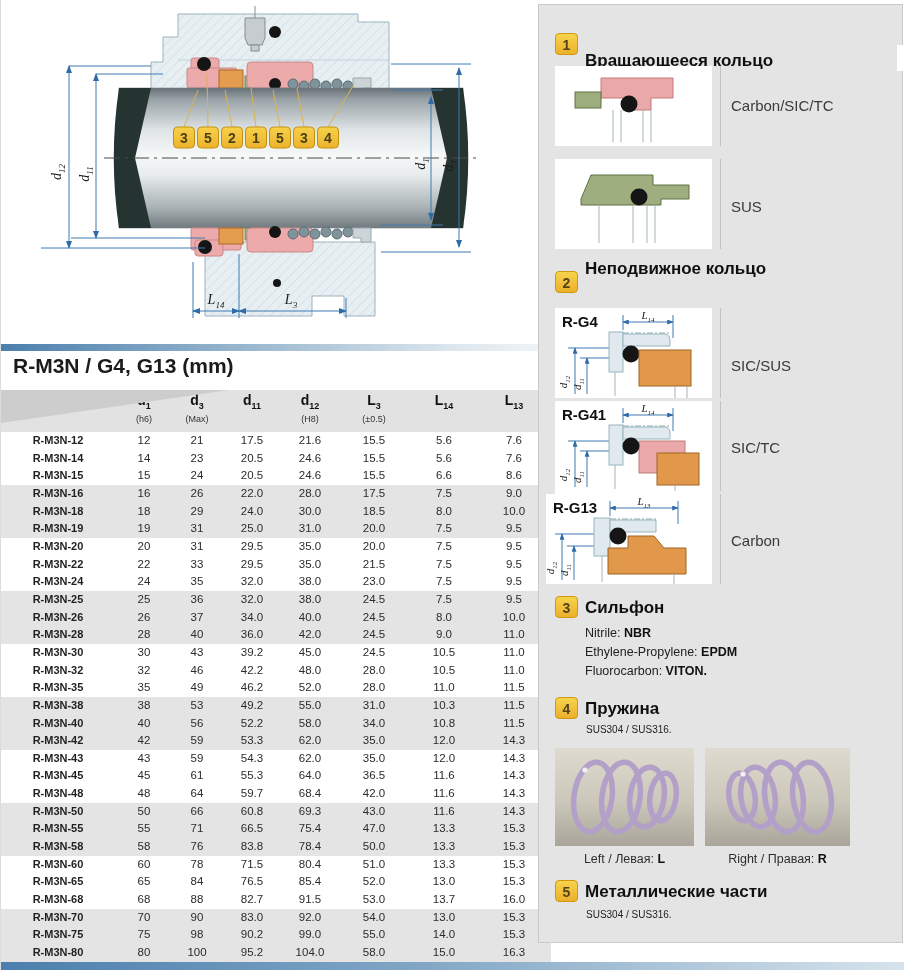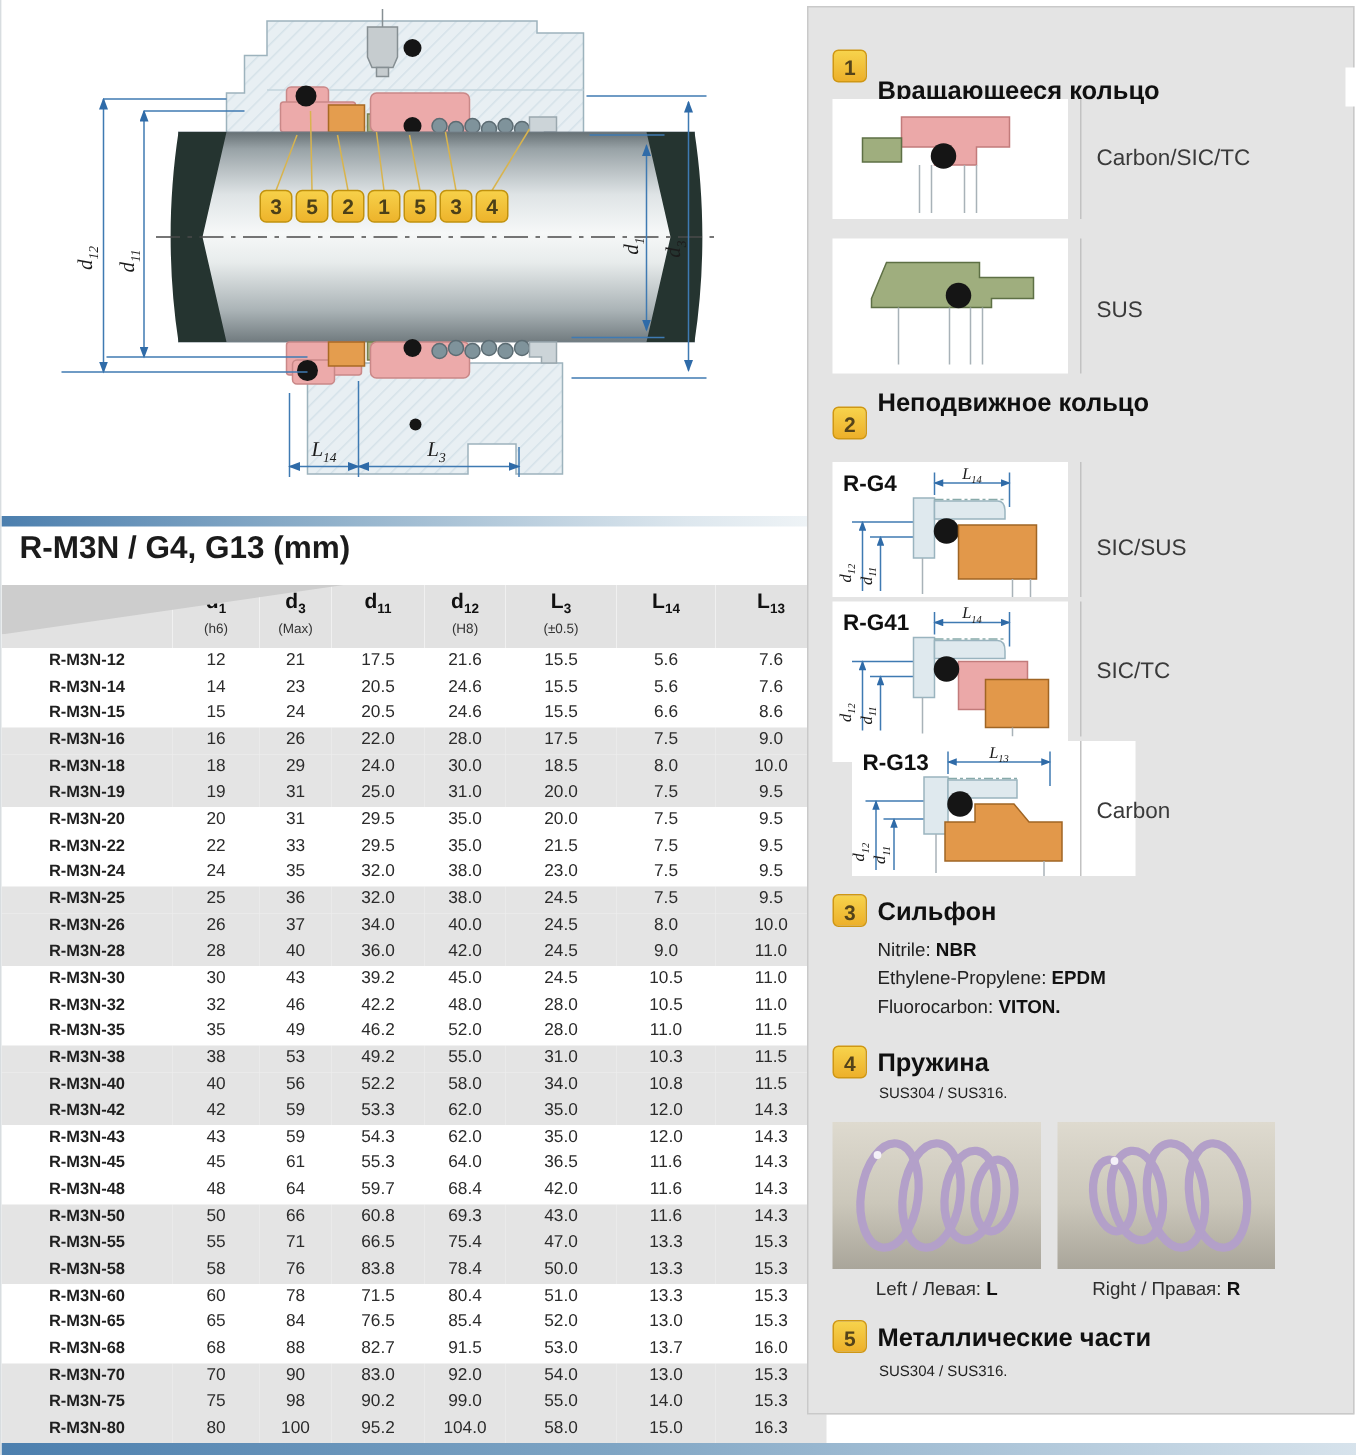--- a/index.html
+++ b/index.html
@@ -658,21 +658,21 @@
             <line x1="60" y1="64" x2="60" y2="88"></line>
             <line x1="120" y1="84" x2="120" y2="90"></line>
           </g>
         <text class="dimlab-s" transform="rotate(-90 12 74)" x="12" y="74" text-anchor="middle"><tspan>d</tspan><tspan class="dimsub-s" dy="3">12</tspan></text>
         <text class="dimlab-s" transform="rotate(-90 26 76)" x="26" y="76" text-anchor="middle"><tspan>d</tspan><tspan class="dimsub-s" dy="3">11</tspan></text>
       </svg>
     </div>
     <div class="vsep" style="left:181px;top:396px;height:90px;"></div>
     <div class="mat-label" style="top:434px;">SIC/TC</div>
 
-    <div class="wbox" style="left:29px;top:489px;width:189px;height:90px;">
+    <div class="wbox" style="left:7px;top:489px;width:166px;height:90px;">
       <svg width="157" height="90" viewBox="0 0 157 90">
         <defs>
             <marker id="ar4" viewBox="0 0 8 6" refX="7" refY="3" markerWidth="7" markerHeight="5" orient="auto-start-reverse">
               <path d="M0,0 L8,3 L0,6 Z" fill="#2f6ba8"></path>
             </marker>
           </defs>
         <text class="codelab" x="7" y="19">R-G13</text>
         <g stroke="#3f7ab2" fill="none">
           <line x1="64" y1="14" x2="132" y2="14" marker-start="url(#ar4)" marker-end="url(#ar4)"></line>
           <line x1="64" y1="7" x2="64" y2="22"></line>

